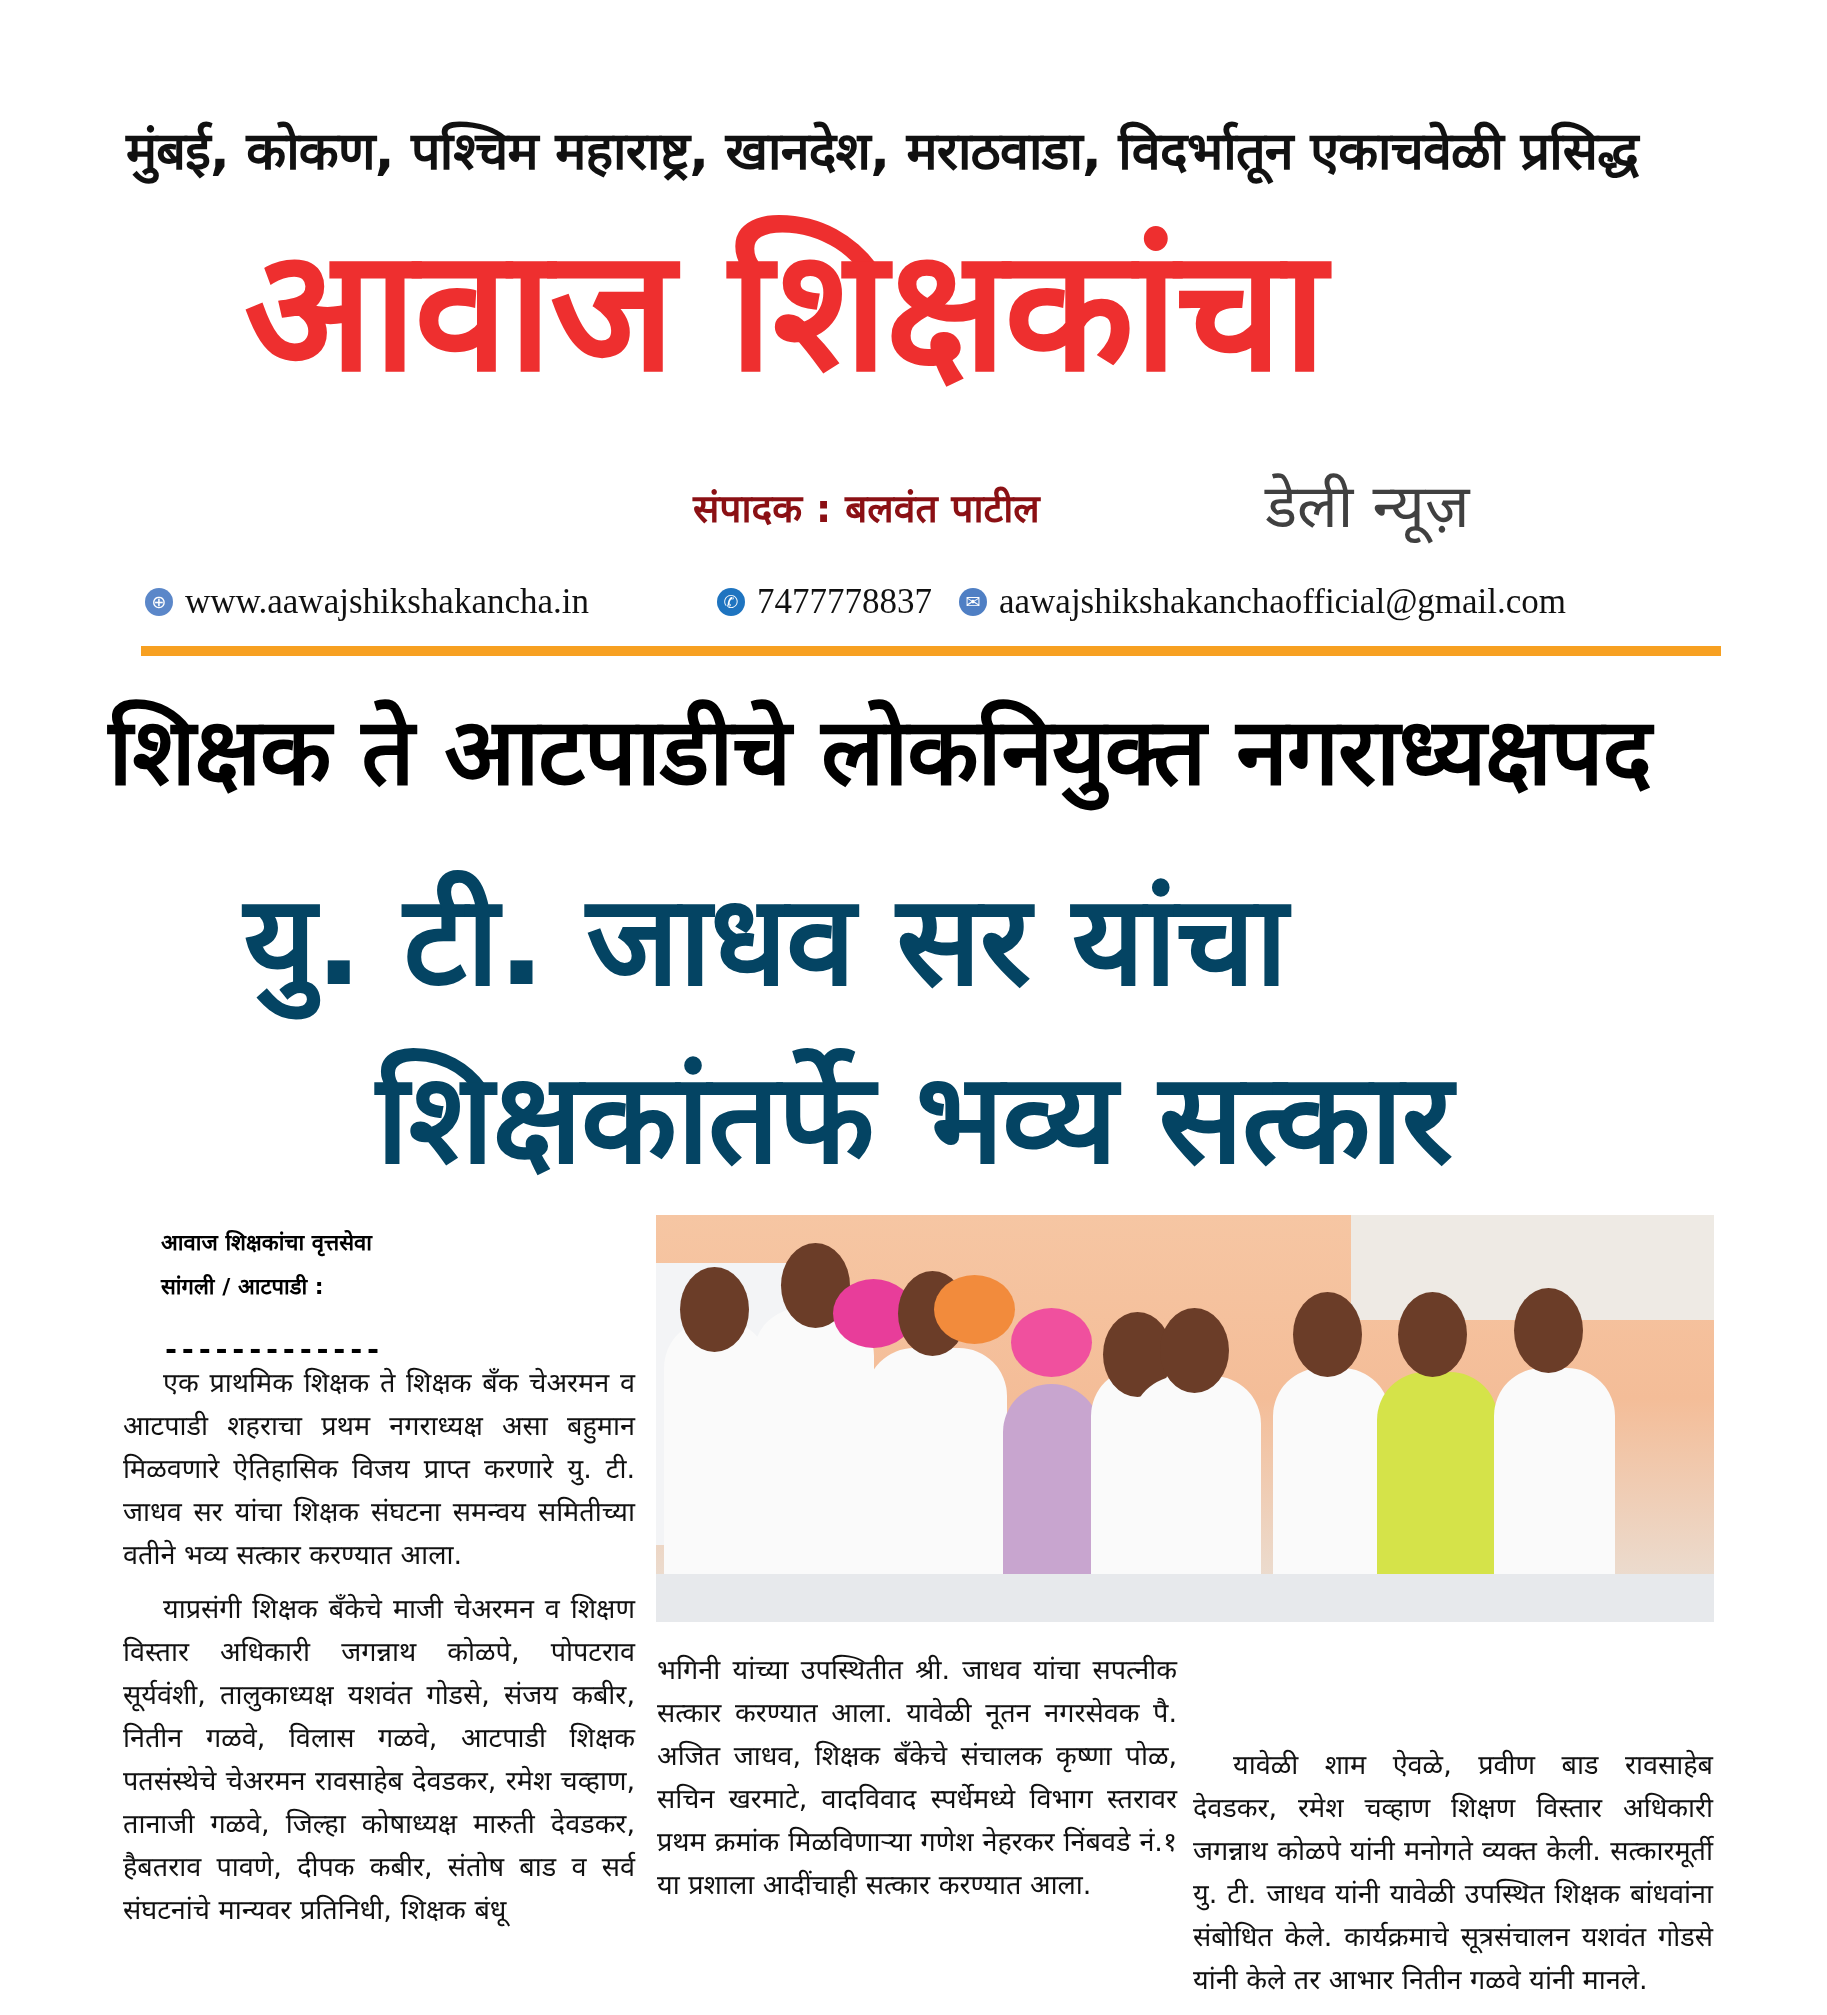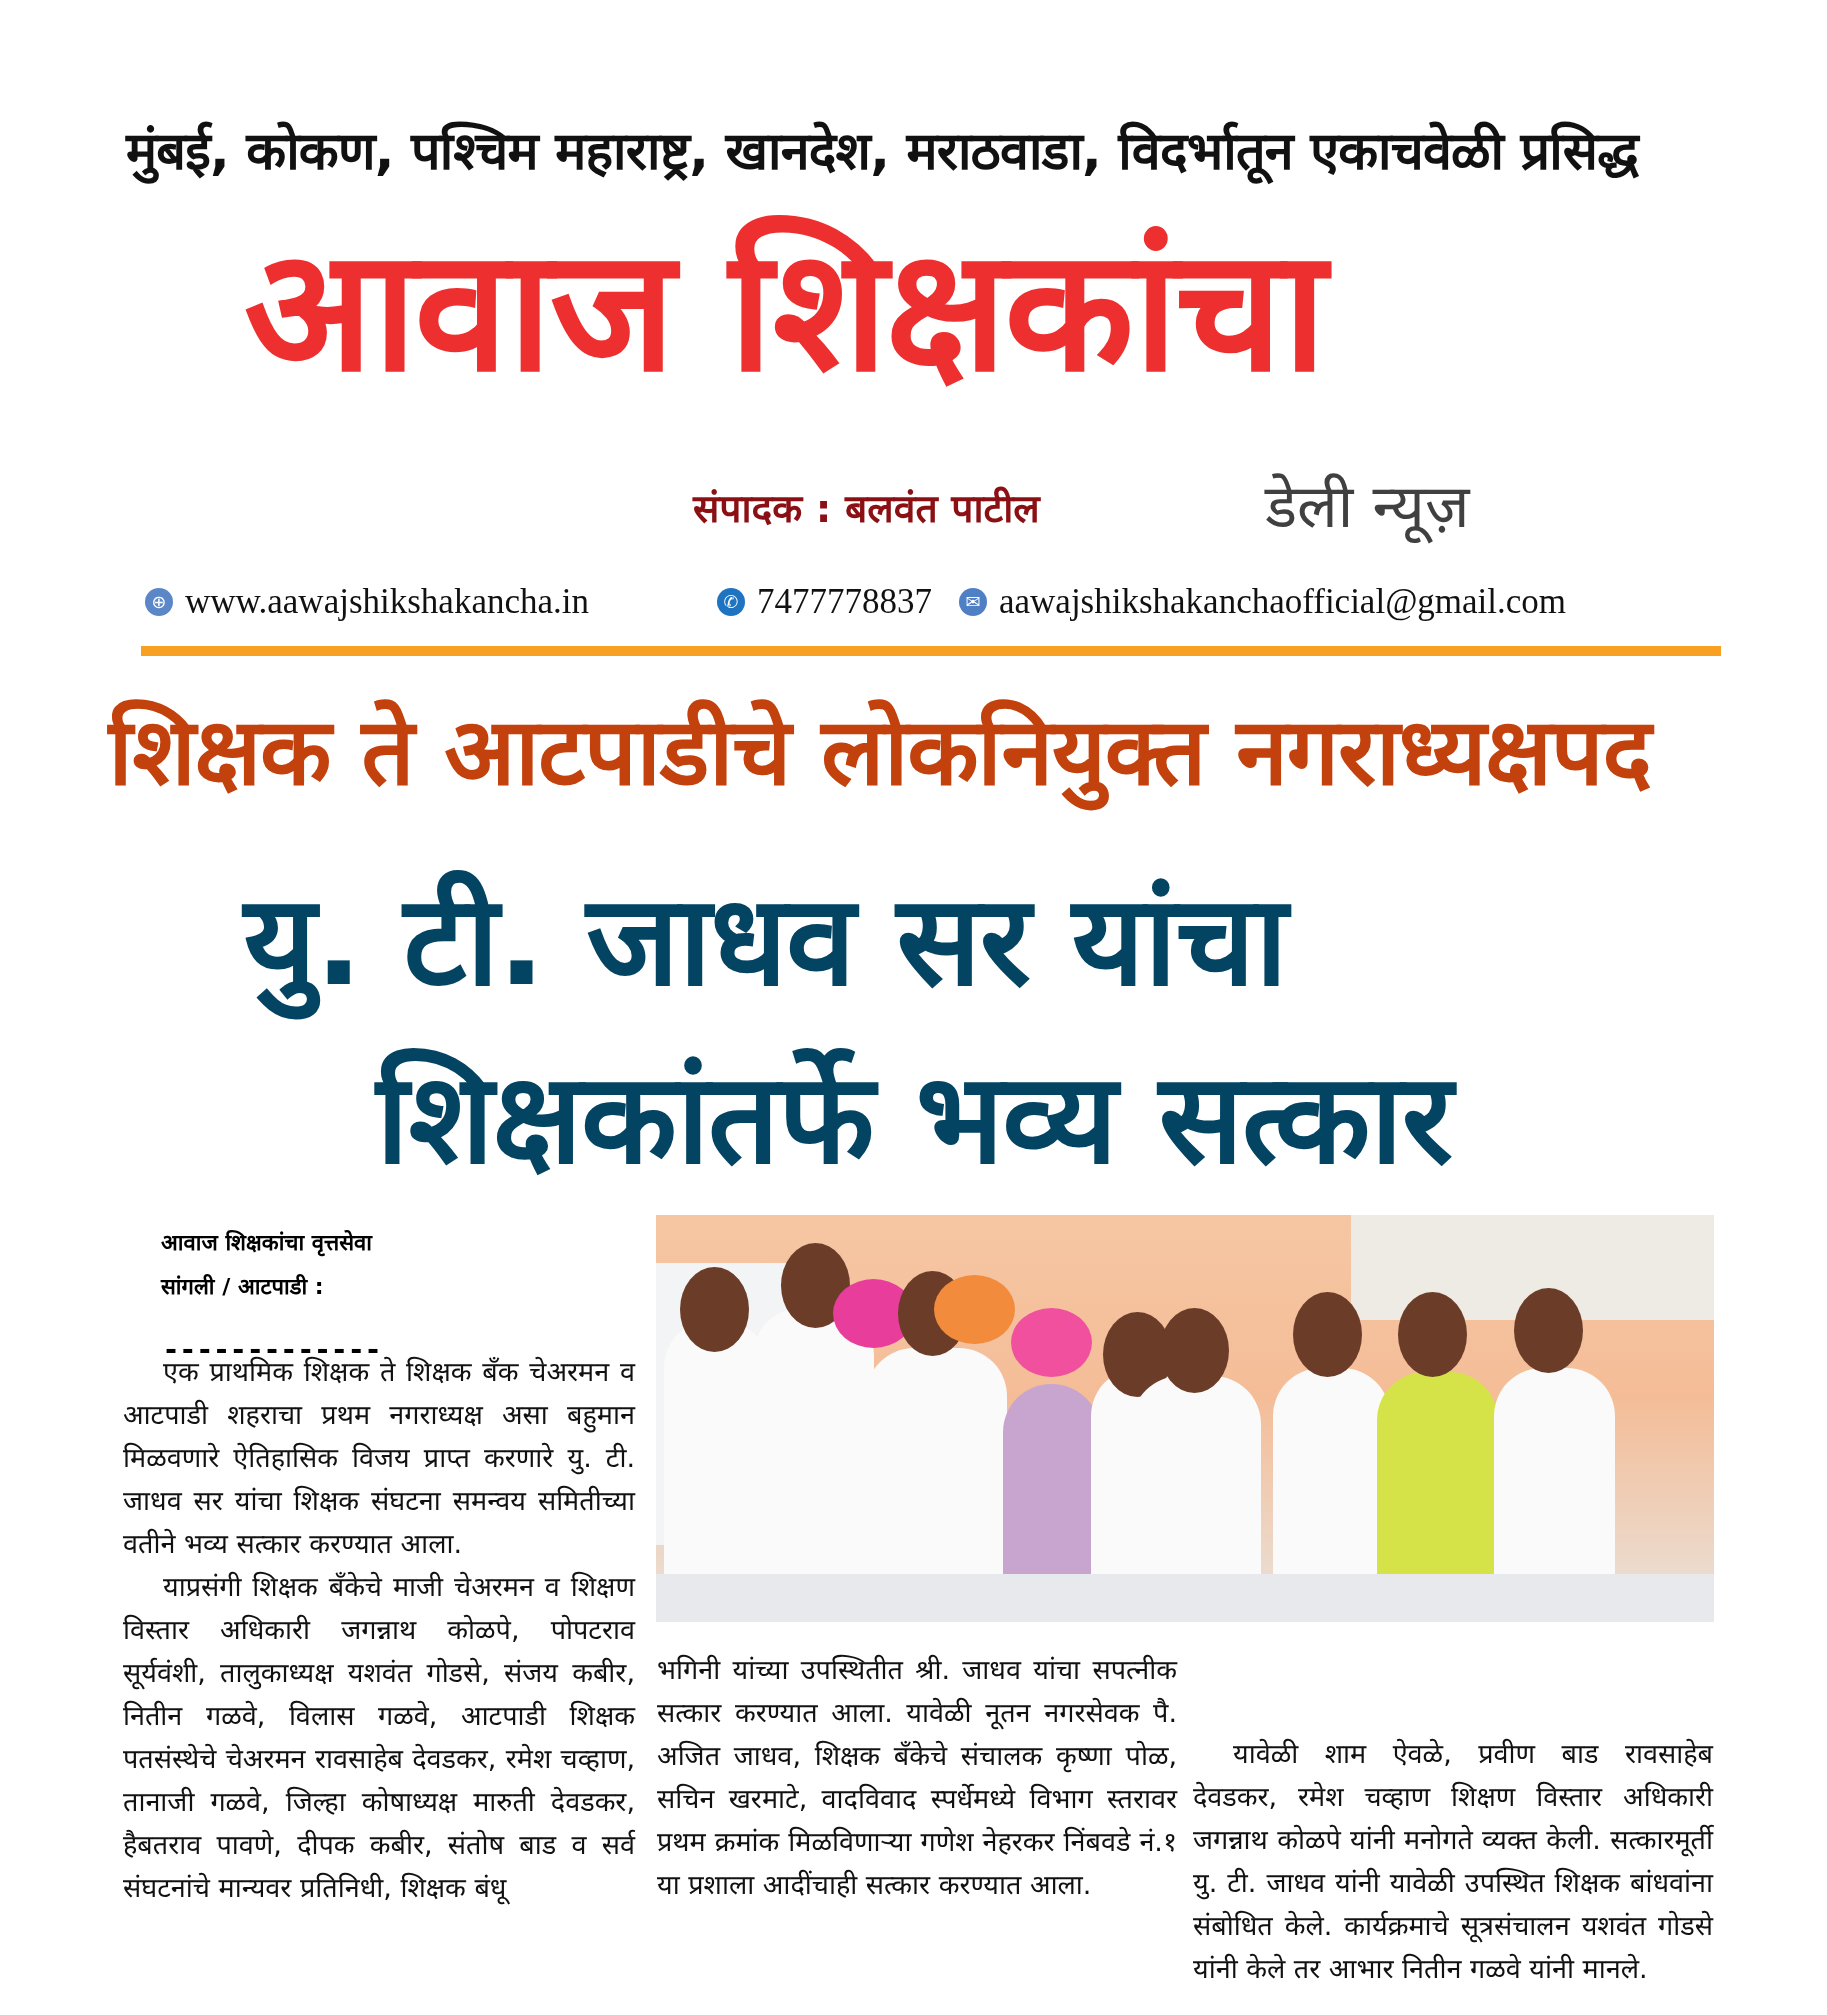--- a/index.html
+++ b/index.html
@@ -31,39 +31,39 @@
   .contact-icon {
     width: 28px; height: 28px; border-radius: 50%;
     display: flex; align-items: center; justify-content: center; color: #fff; font-size: 17.7px;
   }
   .contact-text { font-family: "Liberation Serif", serif; font-size: 35px; color: #111; }
 
   .orange-rule { left: 141px; width: 1580px; top: 646px; height: 9.7px; background: #f7a021; }
 
   .head1 {
     left: 0; width: 1759px; top: 685px; text-align: center;
-    font-size: 93px; font-weight: bold; color: #c2410c; letter-spacing: -1.2px;
+    font-size: 93px; font-weight: bold; color: #000000; letter-spacing: -1.2px;
   }
   .head2 {
     left: 0; width: 1530px; top: 850px; text-align: center;
     font-size: 125px; font-weight: bold; color: #044463; letter-spacing: -1.2px;
   }
   .head3 {
     left: 0; width: 1828px; top: 1028px; text-align: center;
     font-size: 125px; font-weight: bold; color: #044463; letter-spacing: -1.2px;
   }
 
   .byline { left: 161px; top: 1221px; font-size: 22px; font-weight: bold; line-height: 44px; }
   .dash-line { left: 165px; top: 1332px; font-size: 29px; font-weight: bold; letter-spacing: 4.8px; }
 
   .col {
     font-size: 27px; line-height: 43px; text-align: justify; color: #111;
   }
   .col p { margin: 0; }
-  .col p.indent { text-indent: 40px; }
+  .col p.indent { text-indent: 40px; margin-top: 11px; }
   .col1 { left: 123px; top: 1350px; width: 512px; }
   .col2 { left: 657px; top: 1648px; width: 520px; }
   .col3 { left: 1193px; top: 1732px; width: 520px; }
 
   .photo {
     left: 656px; top: 1215px; width: 1058px; height: 407px;
     background: linear-gradient(180deg, #f6c6a3 0%, #f4bd98 45%, #e9e3dc 100%);
     overflow: hidden;
   }
   .photo .ceiling { position: absolute; right: 0; top: 0; width: 363px; height: 105px; background: #eeeae4; }

